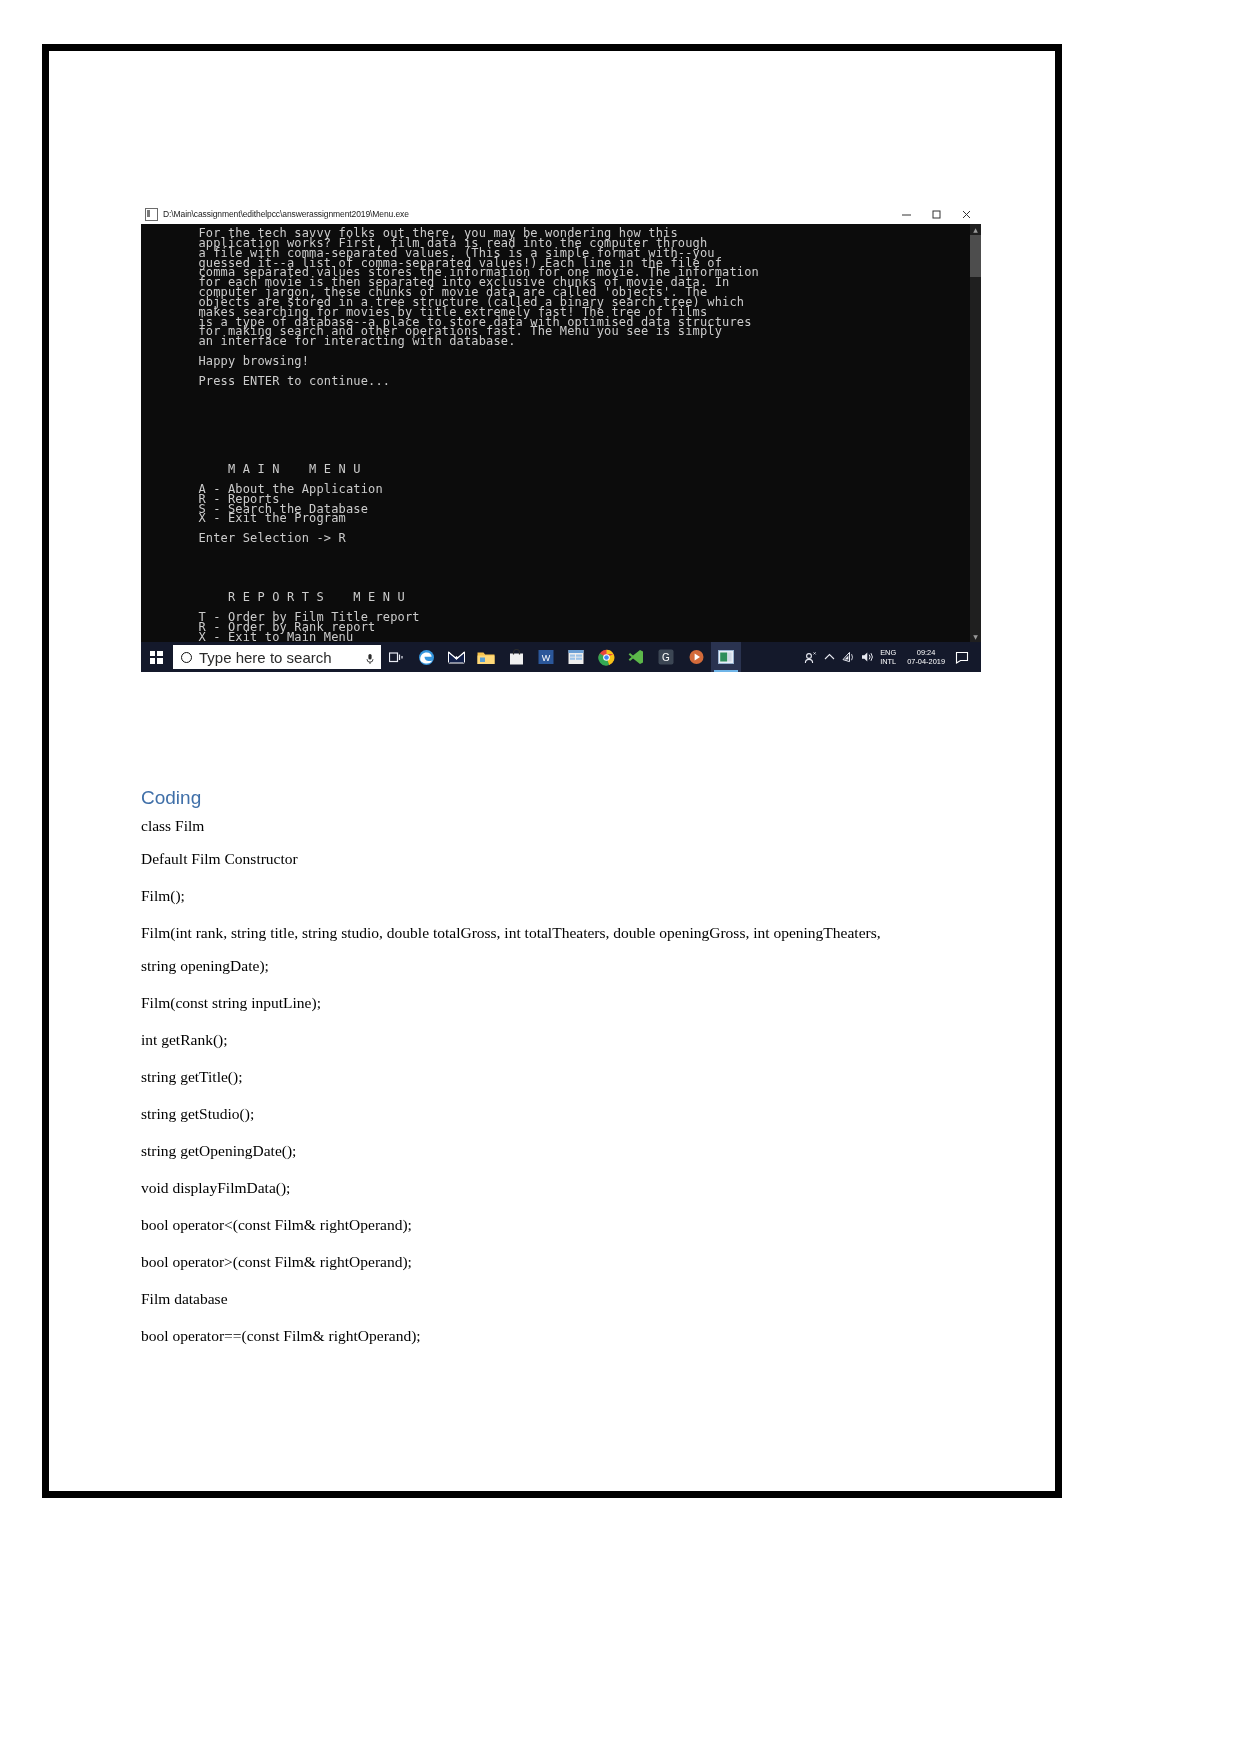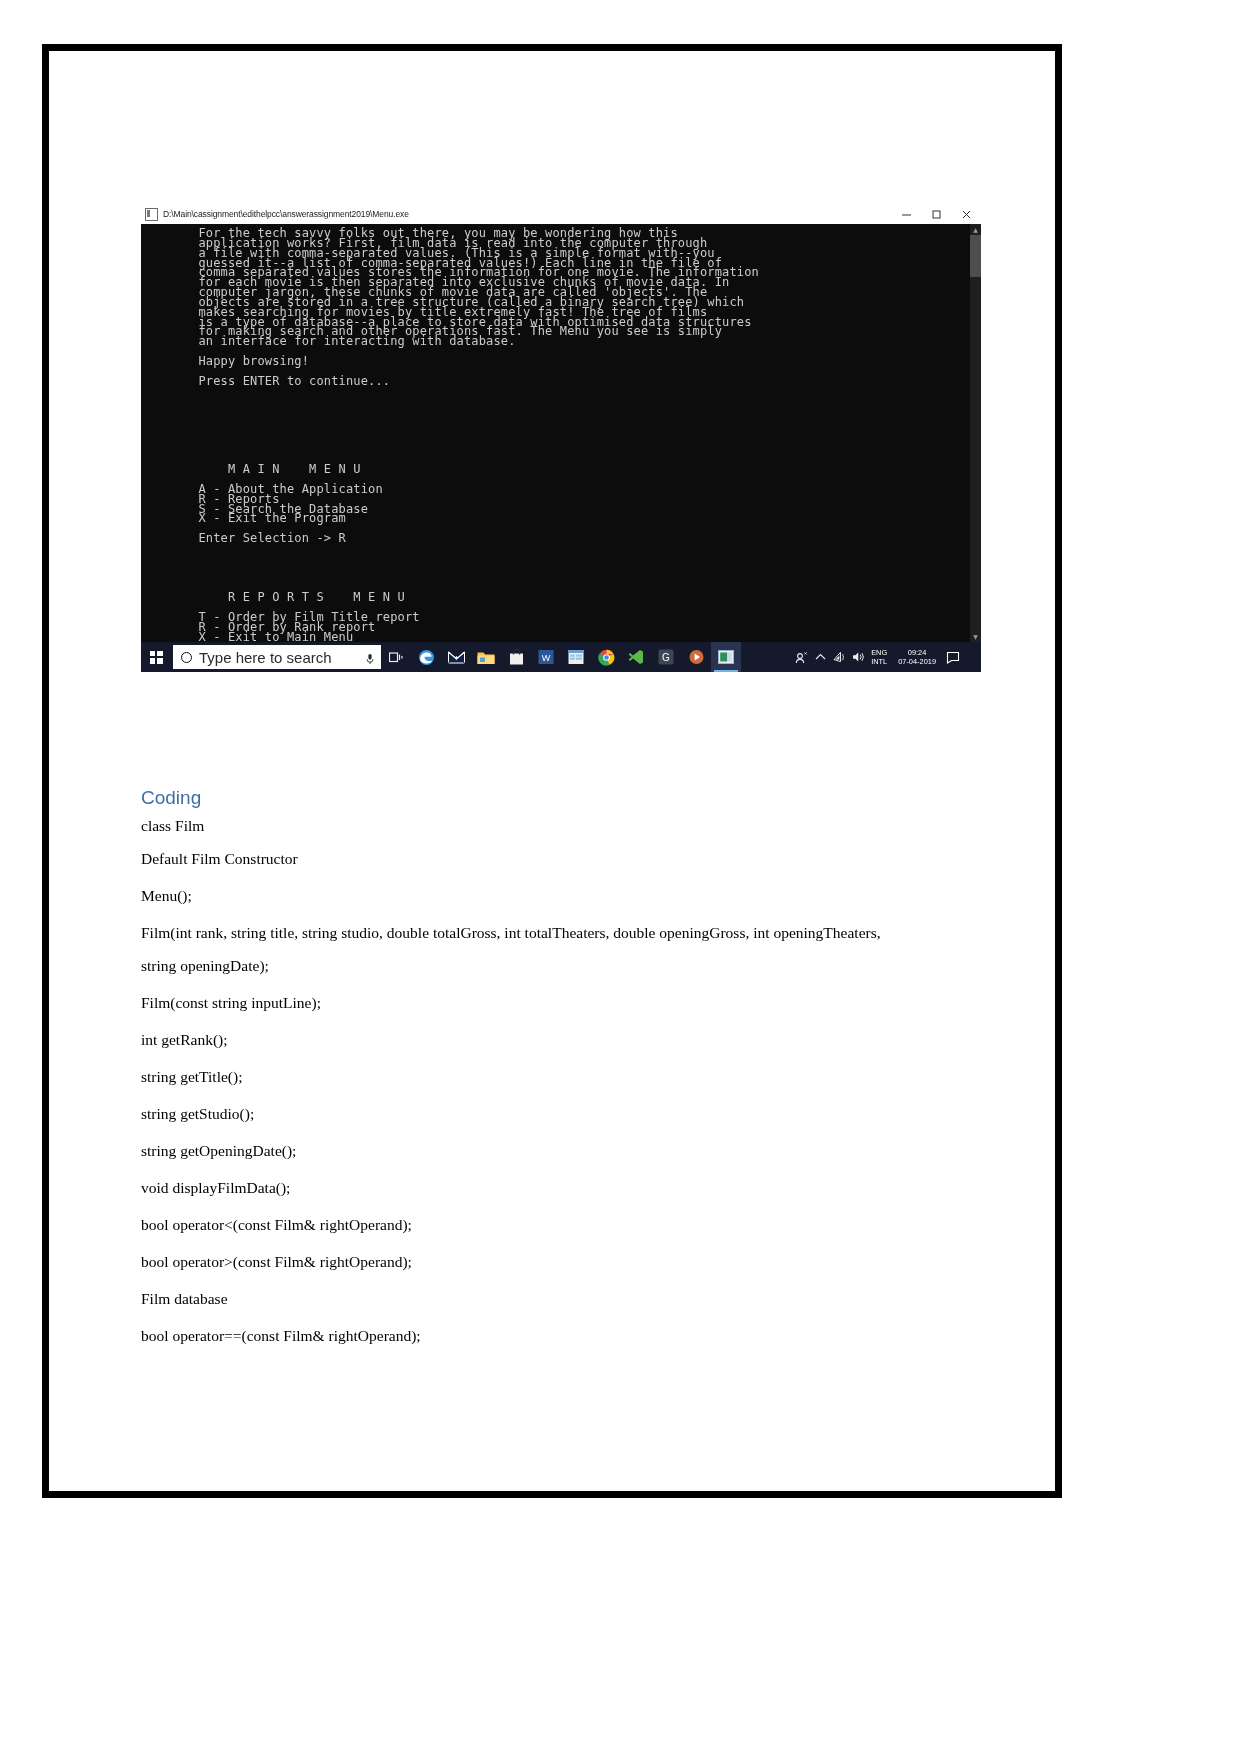--- a/index.html
+++ b/index.html
@@ -237,21 +237,21 @@
     bottom: 0; left: 3px; right: 3px;
     height: 2px;
     background: #6fb5e8;
   }
 
   #tray {
     margin-left: auto;
     display: flex;
     align-items: center;
     height: 30px;
-    padding-right: 17px;
+    padding-right: 8px;
   }
   .tray-icon {
     width: 19px;
     height: 30px;
     display: flex;
     align-items: center;
     justify-content: center;
     color: #e8eaf2;
     flex: 0 0 auto;
   }
@@ -556,21 +556,21 @@
             </svg>
         </span>
       </div>
     </div>
   </div>
 
   <div id="doc">
     <h2 id="doc-heading">Coding</h2>
     <p class="doc-p tight">class Film</p>
     <p class="doc-p" style="margin-top:14px">Default Film Constructor</p>
-    <p class="doc-p">Menu();</p>
+    <p class="doc-p">Film();</p>
     <p class="doc-p justify" style="margin-bottom:4px">Film(int rank, string title, string studio, double totalGross, int totalTheaters, double openingGross, int openingTheaters,</p>
     <p class="doc-p" style="margin-top:14px">string openingDate);</p>
     <p class="doc-p">Film(const string inputLine);</p>
     <p class="doc-p">int getRank();</p>
     <p class="doc-p">string getTitle();</p>
     <p class="doc-p">string getStudio();</p>
     <p class="doc-p">string getOpeningDate();</p>
     <p class="doc-p">void displayFilmData();</p>
     <p class="doc-p">bool operator&lt;(const Film&amp; rightOperand);</p>
     <p class="doc-p">bool operator&gt;(const Film&amp; rightOperand);</p>

